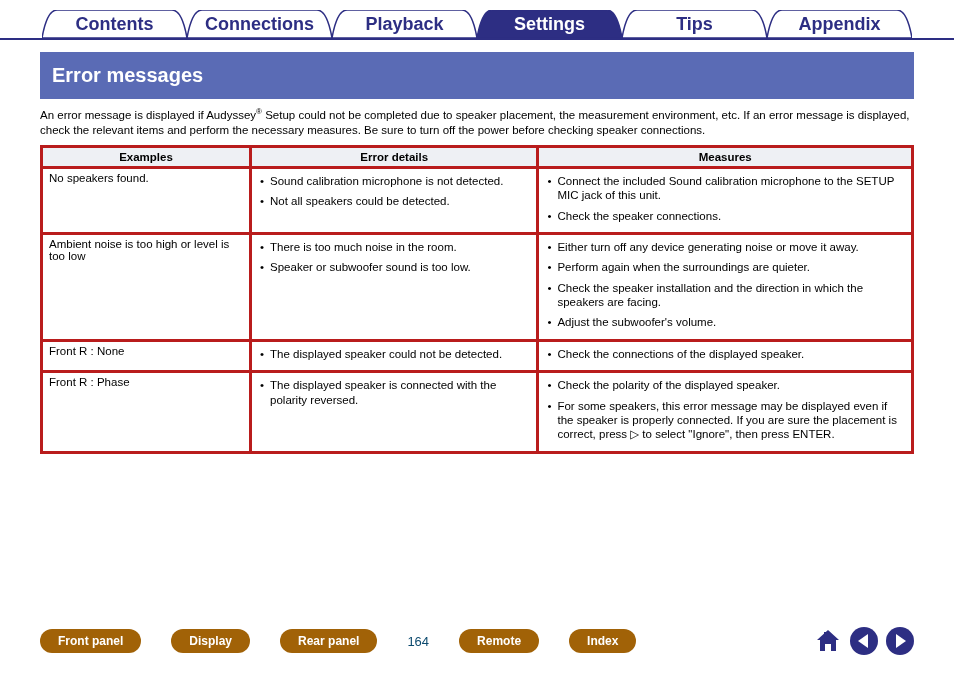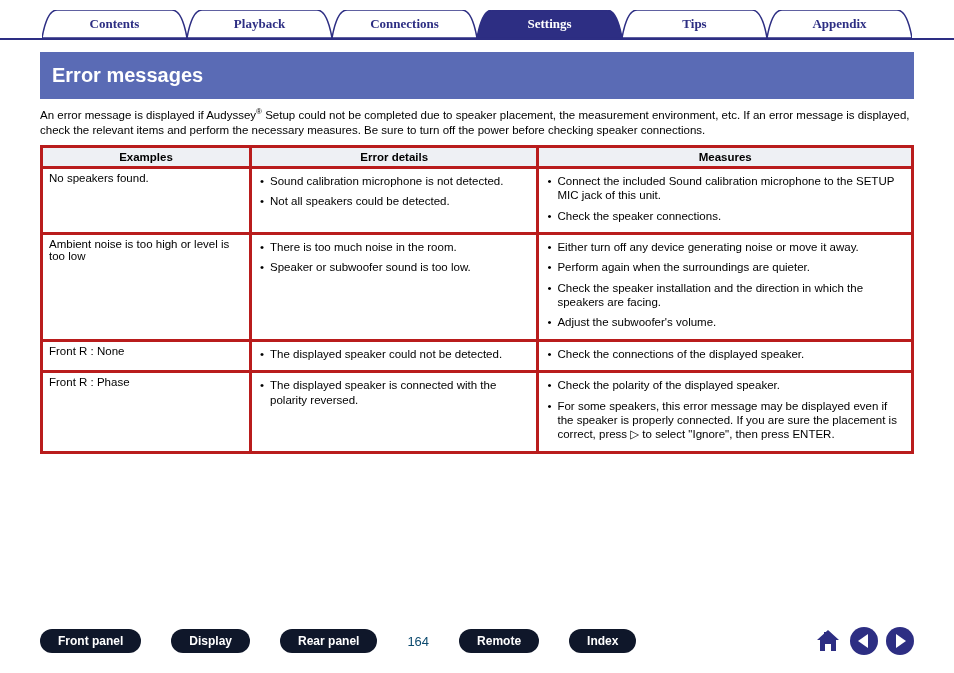--- a/index.html
+++ b/index.html
@@ -20,24 +20,23 @@
     padding: 10px 40px 0 40px;
     border-bottom: 2px solid #2d2e83;
   }
   .tab {
     position: relative;
     width: 145px;
     height: 28px;
     text-align: center;
     line-height: 28px;
     font-weight: bold;
-    font-size: 13px;
+    font-size: 18px;
     color: #2d2e83;
     cursor: pointer;
-    font-family: Liberation Serif, serif;
   }
   .tab svg { position: absolute; inset: 0; z-index: 0; }
   .tab span { position: relative; z-index: 1; }
   .tab.active { color: #fff; }
   
   .section-title {
     margin: 12px 40px 8px 40px;
     background: #5a6bb5;
     color: #fff;
     font-size: 20px;
@@ -79,21 +78,21 @@
     position: absolute;
     bottom: 18px;
     left: 0;
     right: 0;
     display: flex;
     align-items: center;
     padding: 0 40px;
     gap: 30px;
   }
   .pill {
-    background: #0f172a;
+    background: #a16207;
     color: #fff;
     font-weight: bold;
     font-size: 12px;
     padding: 5px 18px;
     border-radius: 12px;
     cursor: pointer;
     white-space: nowrap;
     text-align: right;
   }
   .page-num { font-size: 13px; color: #0c4a6e; }
@@ -118,27 +117,27 @@
   <div class="tab">
     <svg viewBox="0 0 145 28" preserveAspectRatio="none">
         <path d="M15,0 Q5,0 0,28 L145,28 Q140,0 130,0 Z" fill="#fff" stroke="#2d2e83" stroke-width="1.5"></path>
       </svg>
     <span>Contents</span>
   </div>
   <div class="tab">
     <svg viewBox="0 0 145 28" preserveAspectRatio="none">
         <path d="M15,0 Q5,0 0,28 L145,28 Q140,0 130,0 Z" fill="#fff" stroke="#2d2e83" stroke-width="1.5"></path>
       </svg>
+    <span>Connections</span>
+  </div>
+  <div class="tab">
+    <svg viewBox="0 0 145 28" preserveAspectRatio="none">
+        <path d="M15,0 Q5,0 0,28 L145,28 Q140,0 130,0 Z" fill="#fff" stroke="#2d2e83" stroke-width="1.5"></path>
+      </svg>
     <span>Playback</span>
-  </div>
-  <div class="tab">
-    <svg viewBox="0 0 145 28" preserveAspectRatio="none">
-        <path d="M15,0 Q5,0 0,28 L145,28 Q140,0 130,0 Z" fill="#fff" stroke="#2d2e83" stroke-width="1.5"></path>
-      </svg>
-    <span>Connections</span>
   </div>
   <div class="tab active">
     <svg viewBox="0 0 145 28" preserveAspectRatio="none">
         <path d="M15,0 Q5,0 0,28 L145,28 Q140,0 130,0 Z" fill="#2d2e83" stroke="#2d2e83" stroke-width="1.5"></path>
       </svg>
     <span>Settings</span>
   </div>
   <div class="tab">
     <svg viewBox="0 0 145 28" preserveAspectRatio="none">
         <path d="M15,0 Q5,0 0,28 L145,28 Q140,0 130,0 Z" fill="#fff" stroke="#2d2e83" stroke-width="1.5"></path>

